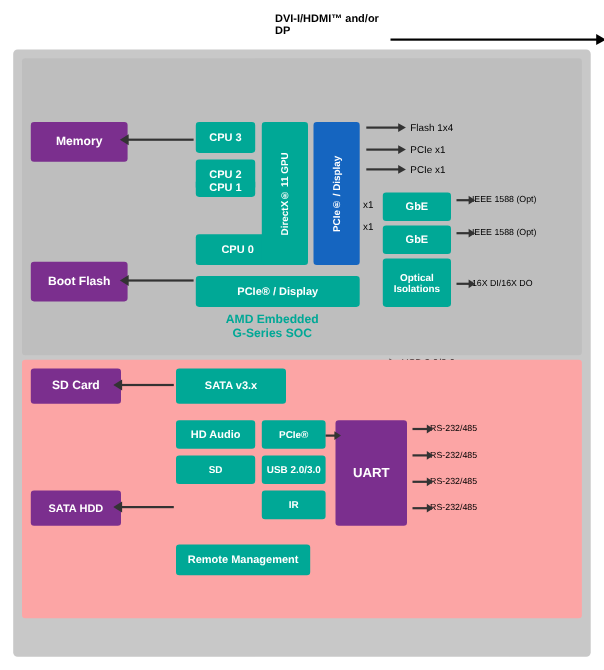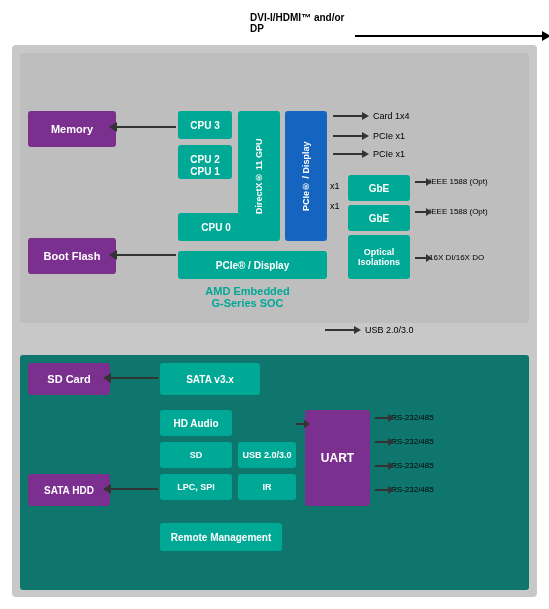--- a/index.html
+++ b/index.html
@@ -96,21 +96,21 @@
 
       <div style="position:absolute; top:232px; left:150px; width:155px; text-align:center; font-size:11px; font-weight:bold; color:#00a896;">
         <span>AMD Embedded</span><br>
         <span>G-Series SOC</span>
       </div>
 
       <div style="position:absolute; top:58px; left:313px; display:flex; align-items:center; width:130px;">
         <div style="width:30px; height:2px; background:#333; position:relative;">
           <div style="position:absolute; right:-6px; top:-3px; border-left:7px solid #333; border-top:4px solid transparent; border-bottom:4px solid transparent;"></div>
         </div>
-        <span style="font-size:9px; margin-left:10px;">Card 1x4</span>
+        <span style="font-size:9px; margin-left:10px;">Flash 1x4</span>
       </div>
 
       <div style="position:absolute; top:78px; left:313px; display:flex; align-items:center;">
         <div style="width:30px; height:2px; background:#333; position:relative;">
           <div style="position:absolute; right:-6px; top:-3px; border-left:7px solid #333; border-top:4px solid transparent; border-bottom:4px solid transparent;"></div>
         </div>
         <span style="font-size:9px; margin-left:10px;">PCIe x1</span>
       </div>
 
       <div style="position:absolute; top:96px; left:313px; display:flex; align-items:center;">
@@ -152,38 +152,38 @@
 
     </div>
 
     <div style="position:absolute; top:280px; left:313px; display:flex; align-items:center;">
       <div style="width:30px; height:2px; background:#333; position:relative;">
         <div style="position:absolute; right:-6px; top:-3px; border-left:7px solid #333; border-top:4px solid transparent; border-bottom:4px solid transparent;"></div>
       </div>
       <span style="font-size:9px; margin-left:10px;">USB 2.0/3.0</span>
     </div>
 
-    <div style="position:absolute; top:310px; left:8px; right:8px; height:235px; background:#0f766e; border-radius:3px;">
+    <div style="position:absolute; top:282px; left:8px; right:8px; height:235px; background:#fca5a5; border-radius:3px;">
 
       <div class="box box-purple" style="position:absolute; top:8px; left:8px; width:82px; height:32px;">SD Card</div>
 
       <div class="box box-teal" style="position:absolute; top:8px; left:140px; width:100px; height:32px; font-size:10px;">SATA v3.x</div>
 
       <div style="position:absolute; top:22px; left:90px; width:48px; height:2px; background:#333;">
         <div style="position:absolute; left:-7px; top:-4px; border-right:8px solid #333; border-top:5px solid transparent; border-bottom:5px solid transparent;"></div>
       </div>
 
       <div class="box box-teal" style="position:absolute; top:55px; left:140px; width:72px; height:26px; font-size:10px;">HD Audio</div>
 
+      <div class="box box-teal" style="position:absolute; top:55px; left:218px; width:58px; height:26px; font-size:9px;">PCIe®</div>
 
       <div class="box box-teal" style="position:absolute; top:87px; left:140px; width:72px; height:26px; font-size:9px;">SD</div>
 
       <div class="box box-teal" style="position:absolute; top:87px; left:218px; width:58px; height:26px; font-size:9px;">USB 2.0/3.0</div>
 
-      <div class="box box-teal" style="position:absolute; top:119px; left:140px; width:72px; height:26px; font-size:9px;">LPC, SPI</div>
 
       <div class="box box-teal" style="position:absolute; top:119px; left:218px; width:58px; height:26px; font-size:9px;">IR</div>
 
       <div class="box box-purple" style="position:absolute; top:119px; left:8px; width:82px; height:32px; font-size:10px;">SATA HDD</div>
 
       <div style="position:absolute; top:133px; left:90px; width:48px; height:2px; background:#333;">
         <div style="position:absolute; left:-7px; top:-4px; border-right:8px solid #333; border-top:5px solid transparent; border-bottom:5px solid transparent;"></div>
       </div>
 
       <div class="box box-purple" style="position:absolute; top:55px; left:285px; width:65px; height:96px; font-size:12px;">UART</div>

